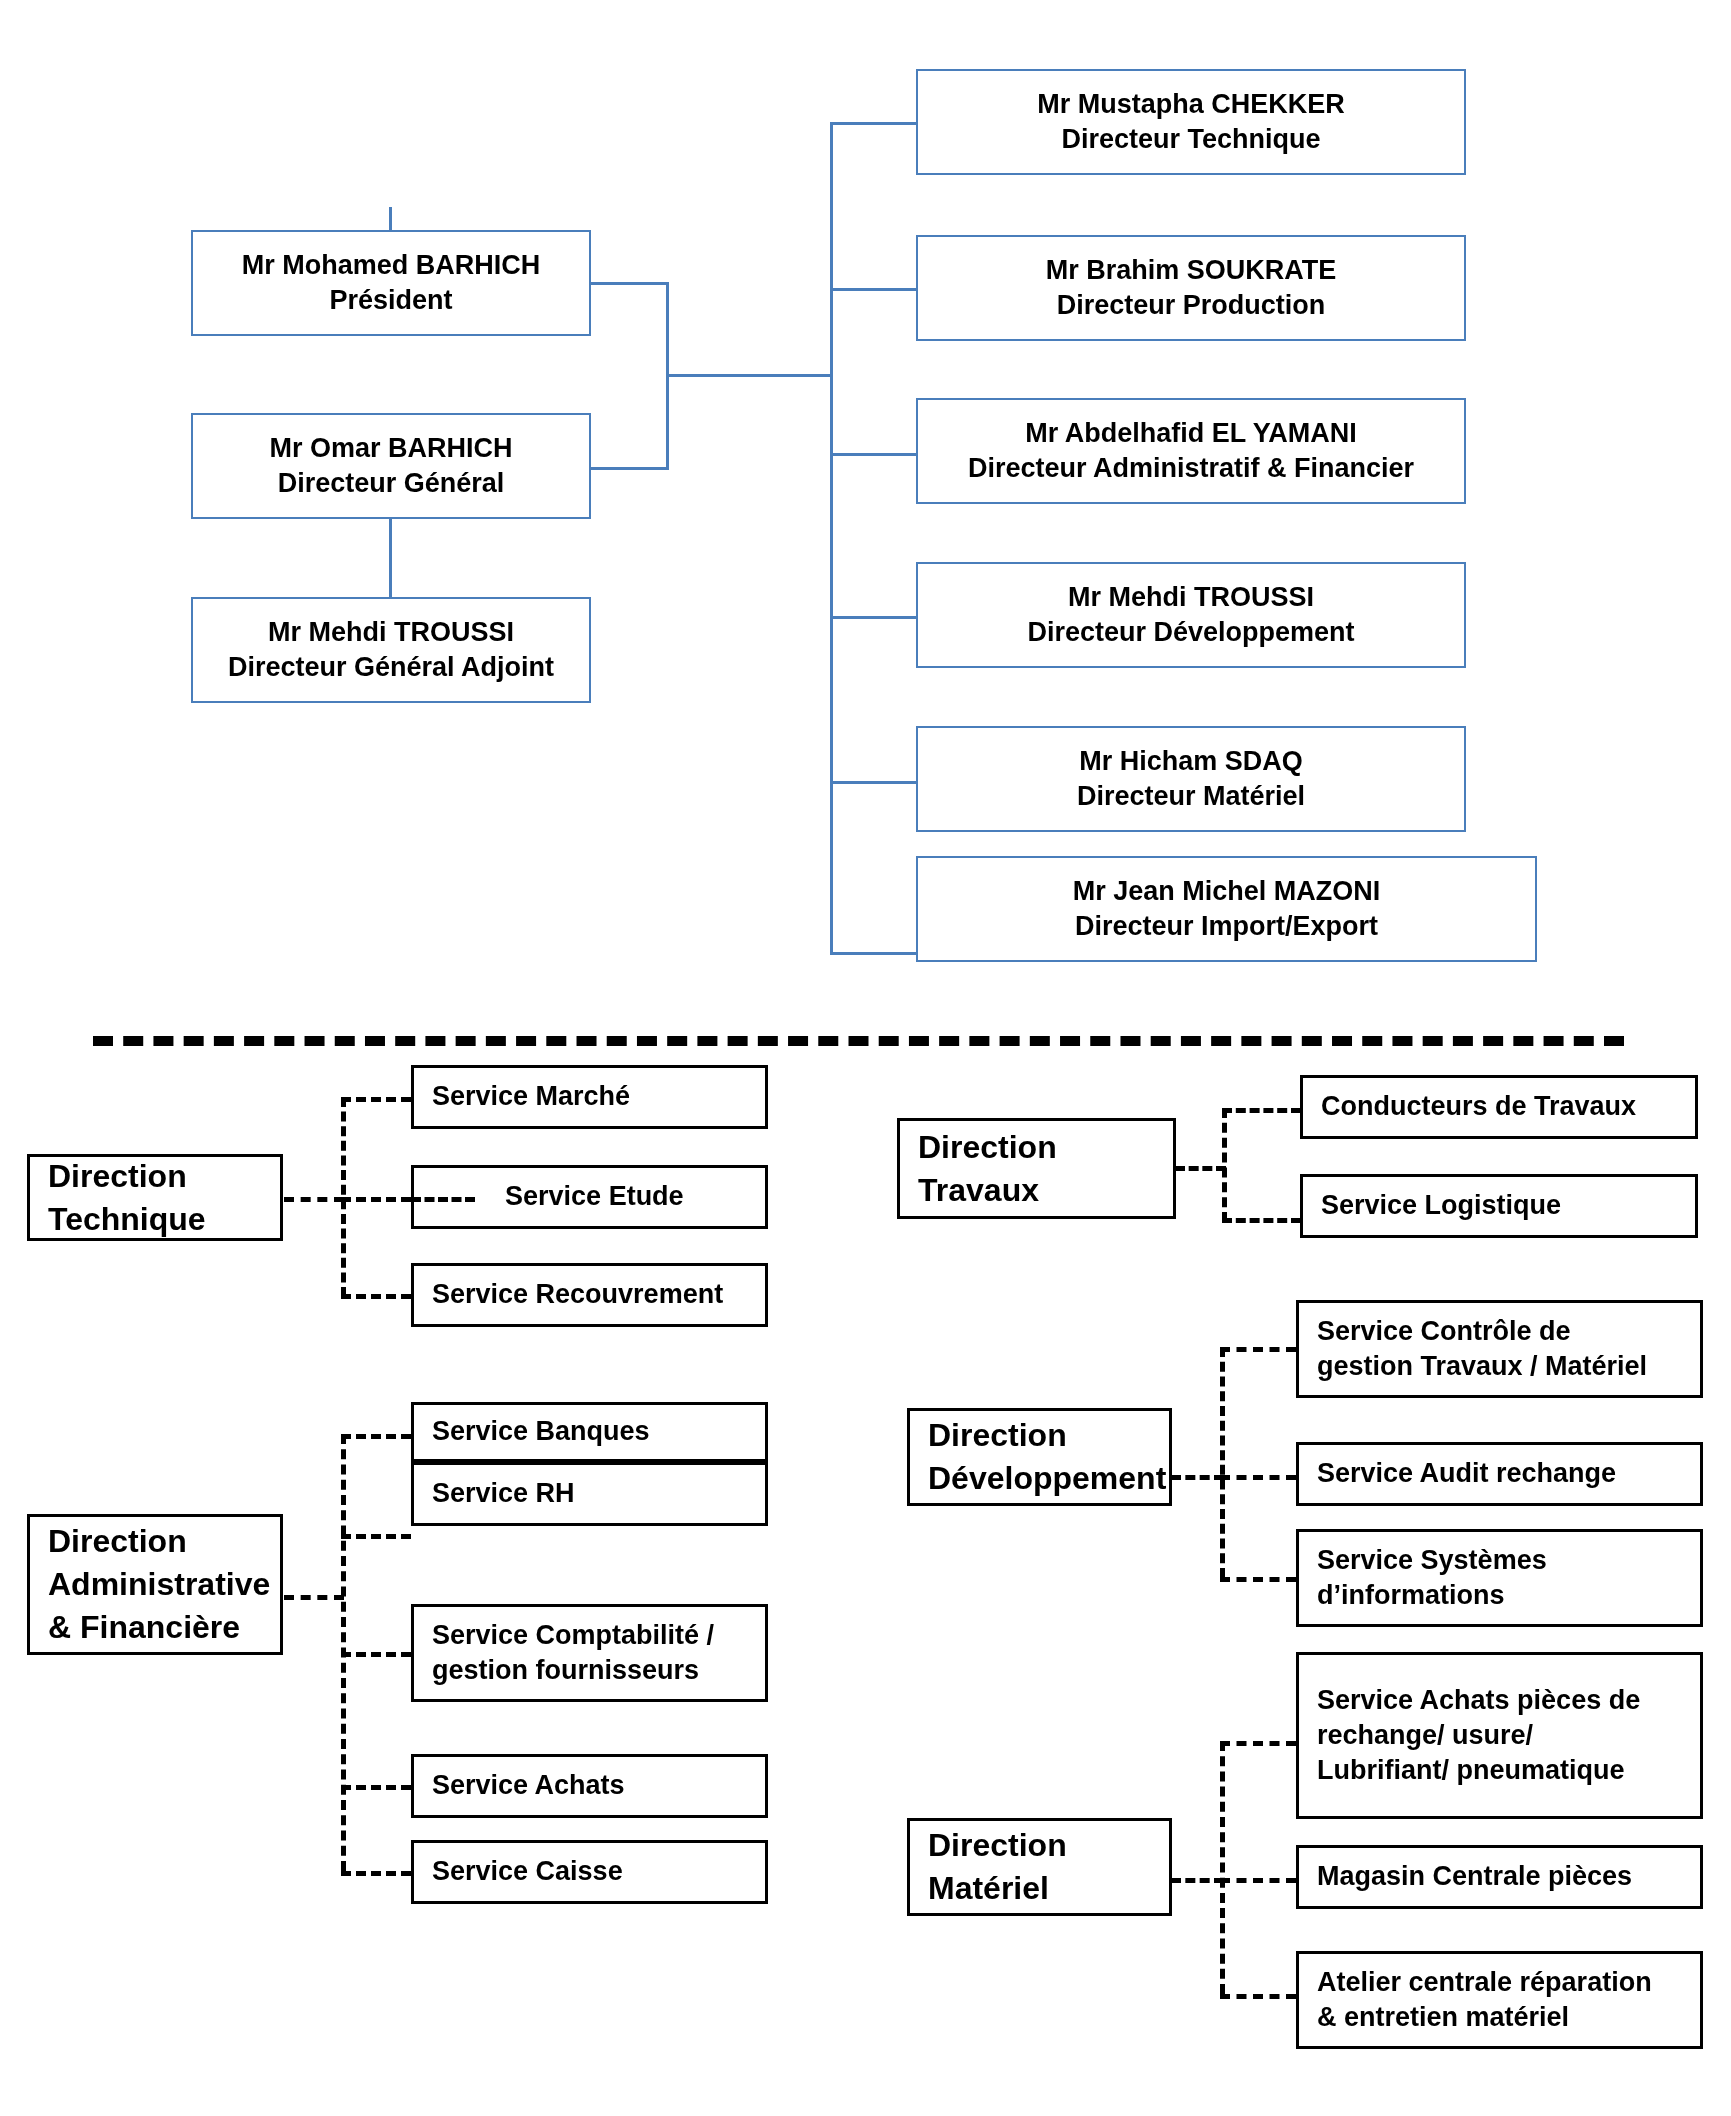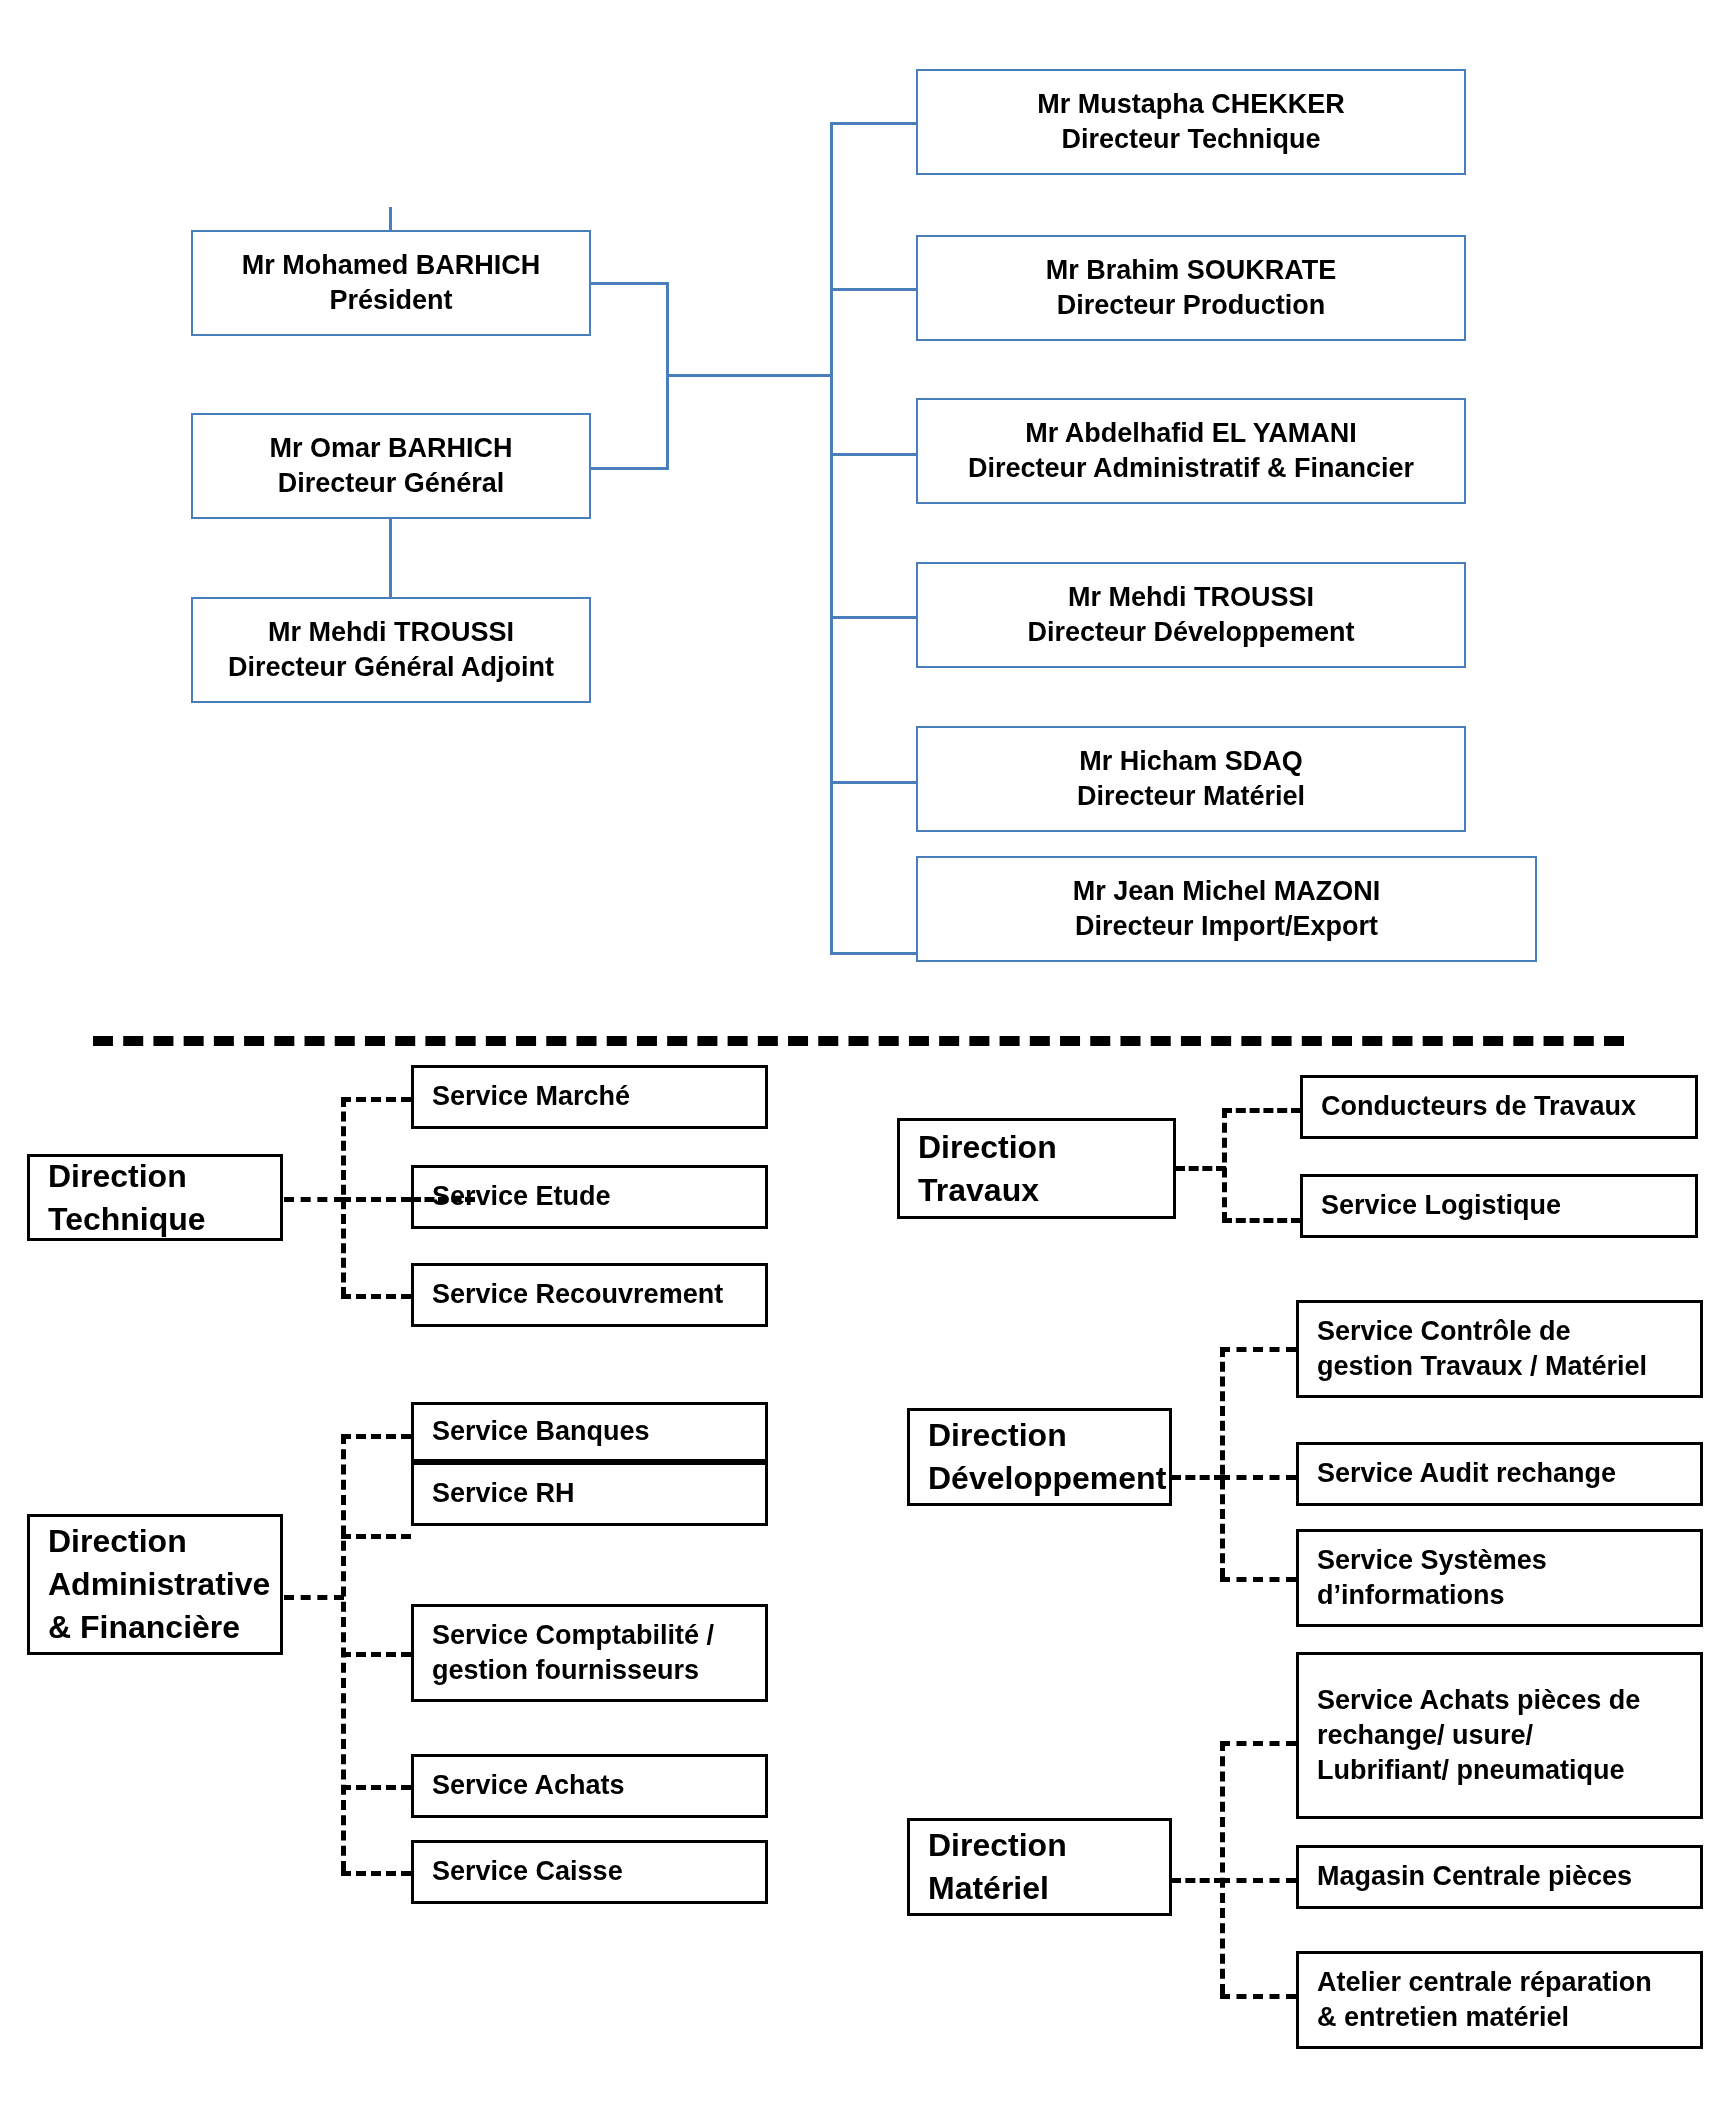--- a/index.html
+++ b/index.html
@@ -174,21 +174,21 @@
 
   <div class="dk-v" style="left:341px; top:1097px; height:200px;"></div>
 
   <div class="dk-h" style="left:341px; top:1097px; width:70px;"></div>
   <div class="dk-h" style="left:341px; top:1197px; width:70px;"></div>
   <div class="dk-h" style="left:341px; top:1294px; width:70px;"></div>
 
   <div class="svc-box" style="left:411px; top:1065px; width:357px; height:64px;">
     <span class="ln">Service Marché</span>
   </div>
-  <div class="svc-box" style="left:411px; top:1165px; width:357px; height:64px;">
+  <div class="svc-box" style="left:411px; top:1165px; width:357px; height:64px;text-align:center;">
     <span class="ln">Service Etude</span>
   </div>
 
   <div class="dk-h dk-over" style="left:411px; top:1197px; width:64px;"></div>
 
   <div class="svc-box" style="left:411px; top:1263px; width:357px; height:64px;">
     <span class="ln">Service Recouvrement</span>
   </div>
 
   <div class="dept-box" style="left:897px; top:1118px; width:279px; height:101px;">

